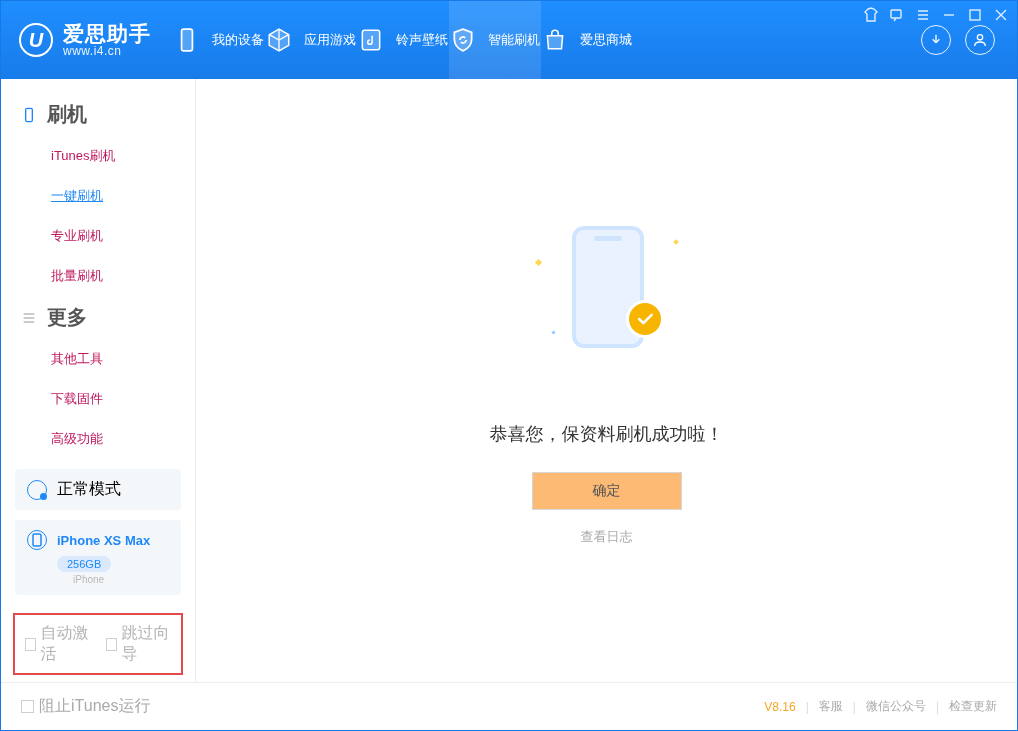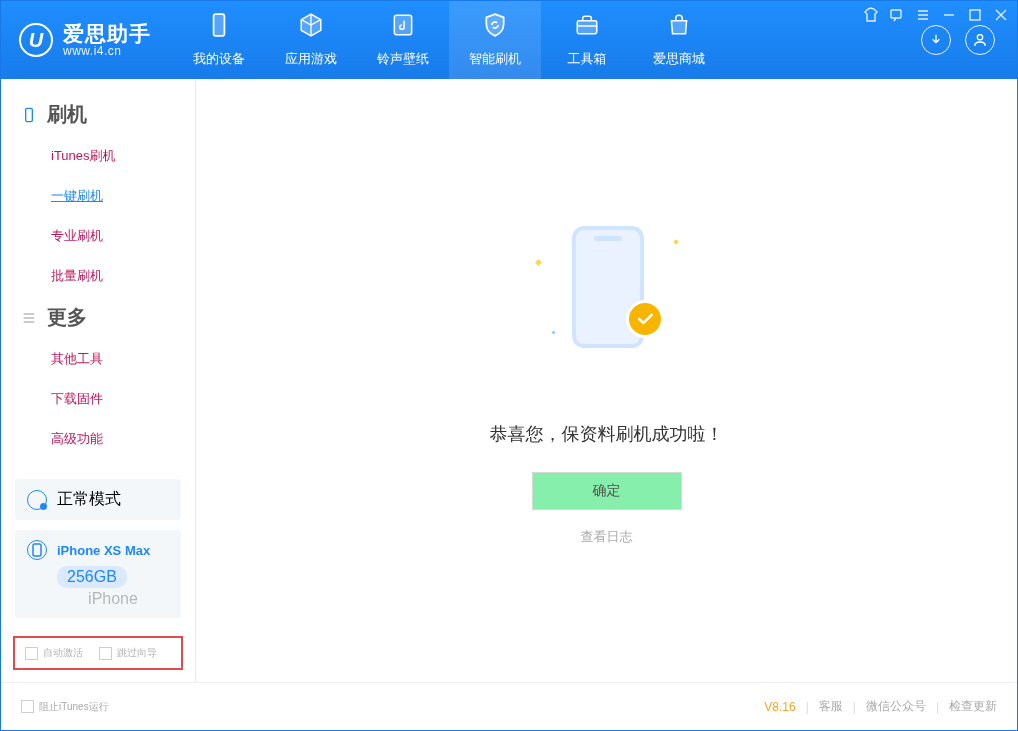--- a/index.html
+++ b/index.html
@@ -7,21 +7,21 @@
 .window { width: 1018px; height: 731px; border: 1px solid #1879e6; display: flex; flex-direction: column; }
 
 
 .header { height: 78px; background: linear-gradient(to bottom, #1f8eff, #187bea); display: flex; align-items: stretch; color: #fff; position: relative; }
 .logo-area { display: flex; align-items: center; padding: 0 22px 0 18px; }
 .logo-badge { width: 34px; height: 34px; border: 2.5px solid #fff; border-radius: 50%; display: flex; align-items: center; justify-content: center; font-weight: bold; font-size: 20px; margin-right: 10px; font-style: italic; }
 .brand-text { line-height: 1.1; }
 .brand-name { font-size: 21px; font-weight: bold; letter-spacing: 1px; }
 .brand-url { font-size: 12px; opacity: .9; letter-spacing: .5px; }
 .nav { display: flex; }
-.nav-item { width: 92px; display: flex; flex-direction: column; align-items: center; justify-content: center; gap: 12px; cursor: pointer; font-size: 13px; }
+.nav-item { width: 92px; display: flex; align-items: center; justify-content: center; gap: 12px; cursor: pointer; font-size: 13px; }
 .nav-item.active { background: rgba(255,255,255,.12); }
 .nav-icon { width: 26px; height: 26px; }
 .win-controls { position: absolute; top: 6px; right: 8px; display: flex; gap: 10px; align-items: center; }
 .win-controls .wc { width: 16px; height: 16px; opacity: .85; cursor: pointer; stroke: #fff; fill: none; stroke-width: 1.4; }
 .header-right { margin-left: auto; display: flex; align-items: center; gap: 14px; padding-right: 22px; }
 .circ-btn { width: 30px; height: 30px; border: 1.6px solid rgba(255,255,255,.9); border-radius: 50%; display: flex; align-items: center; justify-content: center; cursor: pointer; }
 
 
 .body { flex: 1; display: flex; min-height: 0; }
 .sidebar { width: 195px; border-right: 1px solid #eaeaea; padding: 14px 0 0; display: flex; flex-direction: column; }
@@ -31,39 +31,39 @@
 .side-spacer { flex: 1; }
 
 .device-panel { margin: 10px 14px; }
 .mode-card { background: #f4f7fa; border-radius: 3px; padding: 10px 12px; display: flex; align-items: center; gap: 10px; margin-bottom: 10px; cursor: pointer; }
 .mode-badge { width: 20px; height: 20px; border: 1.5px solid #1e88f7; border-radius: 50%; position: relative; }
 .mode-badge::after { content: ""; position: absolute; width: 7px; height: 7px; background: #1e88f7; border-radius: 50%; right: -1px; bottom: -1px; }
 .device-card { background: #f4f7fa; border-radius: 3px; padding: 10px 12px; }
 .device-head { display: flex; align-items: center; gap: 10px; }
 .phone-badge { width: 20px; height: 20px; border: 1.5px solid #1e88f7; border-radius: 50%; display: flex; align-items: center; justify-content: center; }
 .device-name { font-size: 13px; color: #1e88f7; font-weight: bold; }
-.storage-pill { display: inline-block; margin: 6px 0 2px 30px; background: #dae9fb; color: #1e88f7; font-size: 16px; padding: 2px 10px; border-radius: 10px; }
-.device-type { margin-left: 30px; color: #b8b8b8; font-size: 16px; text-align: center; }
+.storage-pill { display: inline-block; margin: 6px 0 2px 30px; background: #dae9fb; color: #1e88f7; font-size: 11px; padding: 2px 10px; border-radius: 10px; }
+.device-type { margin-left: 46px; color: #b8b8b8; font-size: 10px; }
 
 .options-row { border: 2px solid #e24b4b; margin: 8px 12px 12px; padding: 8px 10px; display: flex; gap: 16px; }
-.opt { display: flex; align-items: center; gap: 5px; color: #b4b4b4; font-size: 10px; cursor: pointer; }
+.opt { display: flex; align-items: center; gap: 5px; color: #b4b4b4; font-size: 16px; cursor: pointer; }
 .chk { width: 13px; height: 13px; border: 1px solid #cfcfcf; }
 
 
 .main { flex: 1; display: flex; flex-direction: column; align-items: center; justify-content: center; }
 .illustration { position: relative; width: 170px; height: 140px; margin-bottom: 18px; }
 .phone-shape { position: absolute; left: 50px; top: 10px; width: 72px; height: 122px; border: 4px solid #cfe4ff; border-radius: 12px; background: #eaf2ff; }
 .phone-shape::before { content:""; position:absolute; top:6px; left:50%; transform:translateX(-50%); width:28px; height:5px; background:#cfe4ff; border-radius:3px; }
 .check-badge { position: absolute; right: 28px; bottom: 18px; width: 38px; height: 38px; background: #f8b500; border-radius: 50%; border: 3px solid #fff; display: flex; align-items: center; justify-content: center; }
 .spark { position: absolute; background: #ffd54a; width: 5px; height: 5px; transform: rotate(45deg); }
 .s1 { left: 14px; top: 44px; }
 .s2 { right: 14px; top: 24px; width:4px; height:4px; }
 .s3 { left: 30px; bottom: 22px; width:3px; height:3px; background:#8fc8ff; }
 .success-msg { font-size: 18px; color: #333; margin-bottom: 26px; margin-top: 48px; }
-.ok-btn { width: 150px; height: 38px; border: 1px solid #d7d7d7; background: #86efac; color: #555; font-size: 14px; cursor: pointer; margin-bottom: 18px; }
+.ok-btn { width: 150px; height: 38px; border: 1px solid #d7d7d7; background: #fdba74; color: #555; font-size: 14px; cursor: pointer; margin-bottom: 18px; }
 .log-link { color: #aaa; font-size: 13px; cursor: pointer; }
 
 
 .footer { height: 48px; border-top: 1px solid #eee; display: flex; align-items: center; padding: 0 20px; font-size: 12px; color: #aaa; }
 .footer .opt { color: #aaa; }
 .footer-right { margin-left: auto; display: flex; align-items: center; gap: 10px; }
 .footer-right .sep { color: #ddd; }
 .version { color: #f5a623; }
 .flink { cursor: pointer; }
 </style>
@@ -100,27 +100,20 @@
             <path d="M13 8v6a2 2 0 11-2-2" fill="none"></path>
           </svg>
         <span>铃声壁纸</span>
       </div>
       <div class="nav-item active">
         <svg class="nav-icon" viewBox="0 0 24 24" fill="none" stroke="#fff" stroke-width="1.6">
             <path d="M12 2l8 3v6c0 5-3.5 9-8 11-4.5-2-8-6-8-11V5z" fill="#fff" fill-opacity=".2"></path>
             <path d="M9 12a3 3 0 015-2M15 12a3 3 0 01-5 2"></path>
           </svg>
         <span>智能刷机</span>
-      </div>
-      <div class="nav-item">
-        <svg class="nav-icon" viewBox="0 0 24 24" fill="#fff" fill-opacity=".25" stroke="#fff" stroke-width="1.4">
-            <rect x="3" y="8" width="18" height="12" rx="1.5"></rect>
-            <path d="M8 8V6a2 2 0 012-2h4a2 2 0 012 2v2M3 13h18" fill="none"></path>
-          </svg>
-        <span>工具箱</span>
       </div>
       <div class="nav-item">
         <svg class="nav-icon" viewBox="0 0 24 24" fill="#fff" fill-opacity=".25" stroke="#fff" stroke-width="1.4">
             <path d="M5 8h14l-1 12H6z"></path>
             <path d="M9 8V6a3 3 0 016 0v2" fill="none"></path>
           </svg>
         <span>爱思商城</span>
       </div>
     </div>
 

